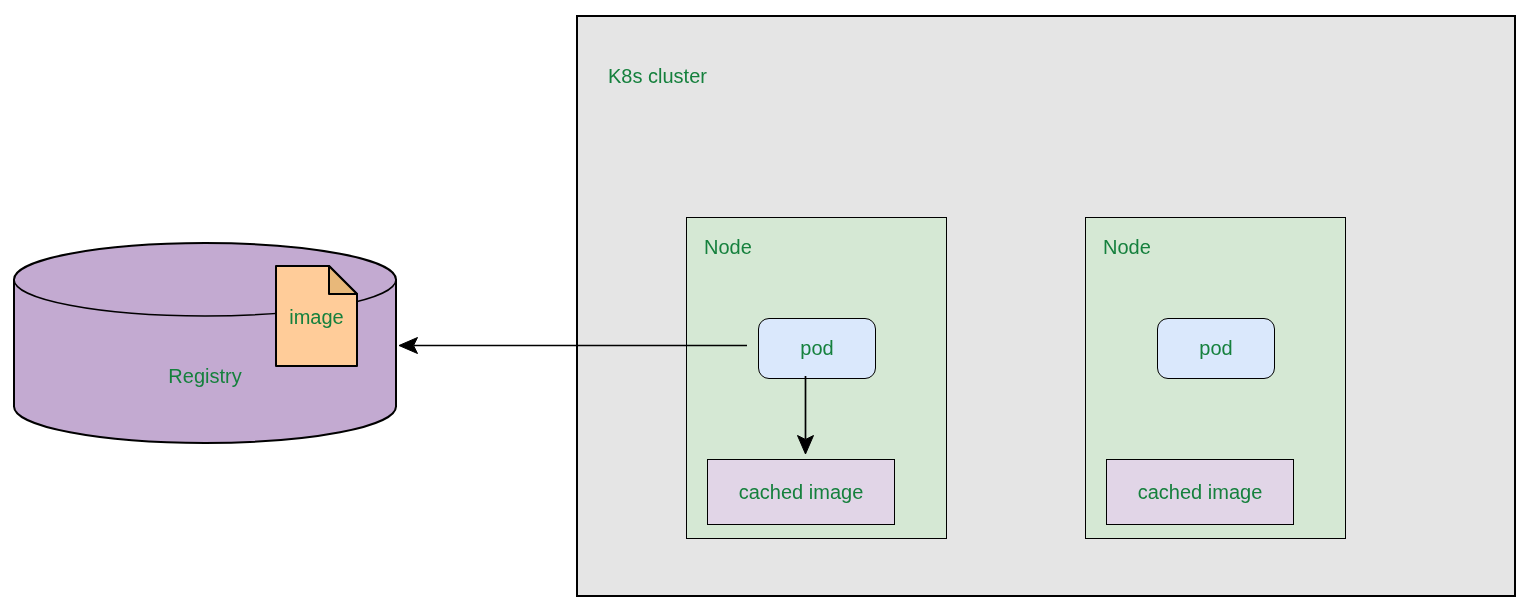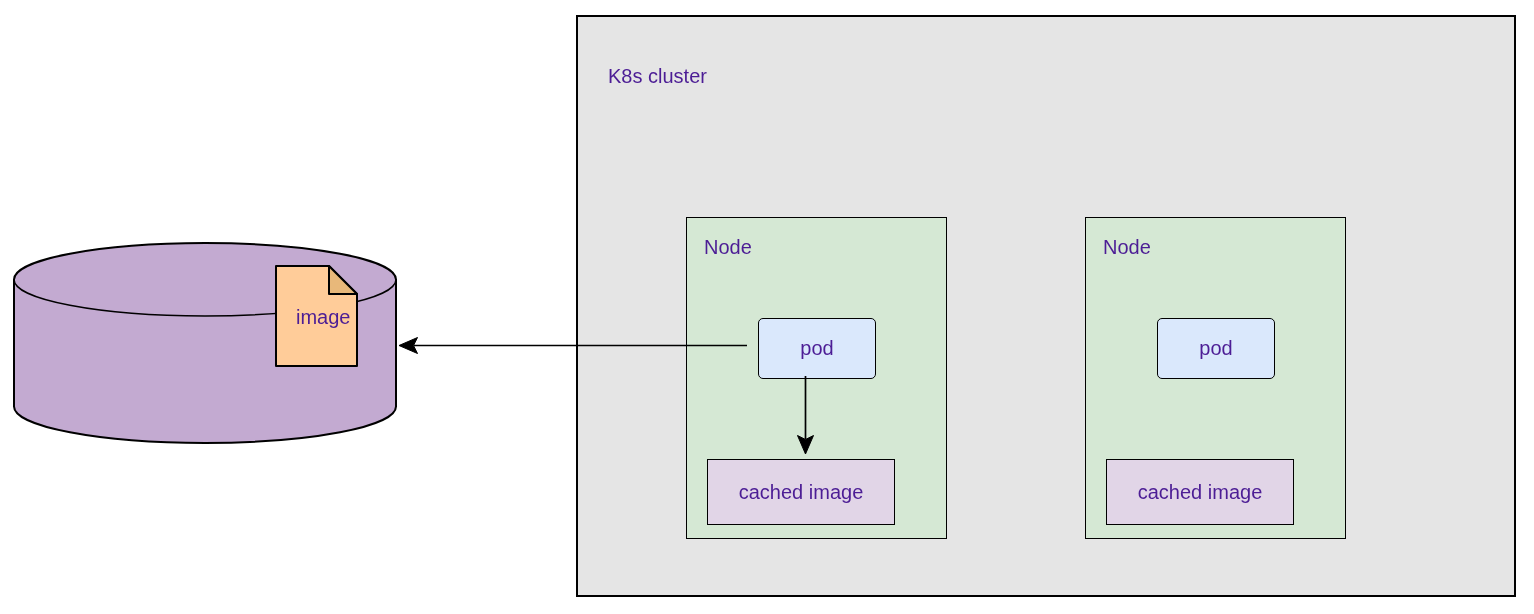--- a/index.html
+++ b/index.html
@@ -7,21 +7,21 @@
     padding: 0;
     background: #ffffff;
     font-family: "Liberation Sans", "DejaVu Sans", sans-serif;
   }
   .canvas {
     position: relative;
     width: 1534px;
     height: 614px;
     background: #ffffff;
     overflow: hidden;
-    color: #4c1d95;
+    color: #15803d;
   }
   .layer {
     position: absolute;
     left: 0;
     top: 0;
     width: 1534px;
     height: 614px;
     pointer-events: none;
   }
   .layer.under { z-index: 1; }
@@ -60,21 +60,21 @@
     left: 17px; top: 18px;
     font-size: 20px;
   }
   .pod {
     position: absolute;
     box-sizing: border-box;
     left: 71px; top: 100px;
     width: 118px; height: 61px;
     background: #dae8fc;
     border: 1.5px solid #000000;
-    border-radius: 5px;
+    border-radius: 11px;
     display: flex;
     align-items: center;
     justify-content: center;
     font-size: 20px;
   }
   .cached {
     position: absolute;
     box-sizing: border-box;
     left: 20px; top: 241px;
     width: 188px; height: 66px;
@@ -90,24 +90,23 @@
     left: 105px; top: 365px;
     width: 200px;
     text-align: center;
     font-size: 20px;
     z-index: 2;
   }
   .image-label {
     position: absolute;
     left: 276px; top: 306px;
     width: 81px;
-    text-align: left;
+    text-align: center;
     font-size: 20px;
     z-index: 2;
-    padding-left: 20px;
   }
 </style>
 </head>
 <body>
 
 <div class="canvas">
 
   <svg class="layer under" viewBox="0 0 1534 614">
     <path d="M 14,279.5 A 191,36.5 0 0 1 396,279.5 L 396,406.5 A 191,36.5 0 0 1 14,406.5 Z" fill="#c3aad1" stroke="#000000" stroke-width="2"></path>
     <path d="M 14,279.5 A 191,36.5 0 0 0 396,279.5" fill="none" stroke="#000000" stroke-width="1.5"></path>
@@ -132,20 +131,21 @@
       <div class="node-label">Node</div>
       <div class="pod">
         <span>pod</span>
       </div>
       <div class="cached">
         <span>cached image</span>
       </div>
     </div>
   </div>
 
+  <div class="registry-label">Registry</div>
   <div class="image-label">image</div>
 
   <svg class="layer over" viewBox="0 0 1534 614">
     <g>
       <line x1="747" y1="345.5" x2="414" y2="345.5" stroke="#000000" stroke-width="1.7"></line>
       <polygon points="399,345.5 417.5,337.5 413.5,345.5 417.5,353.5" fill="#000000" stroke="#000000" stroke-width="1"></polygon>
     </g>
     <g>
       <line x1="805.5" y1="376" x2="805.5" y2="439" stroke="#000000" stroke-width="1.7"></line>
       <polygon points="805.5,454 797.5,435.5 805.5,439.5 813.5,435.5" fill="#000000" stroke="#000000" stroke-width="1"></polygon>

